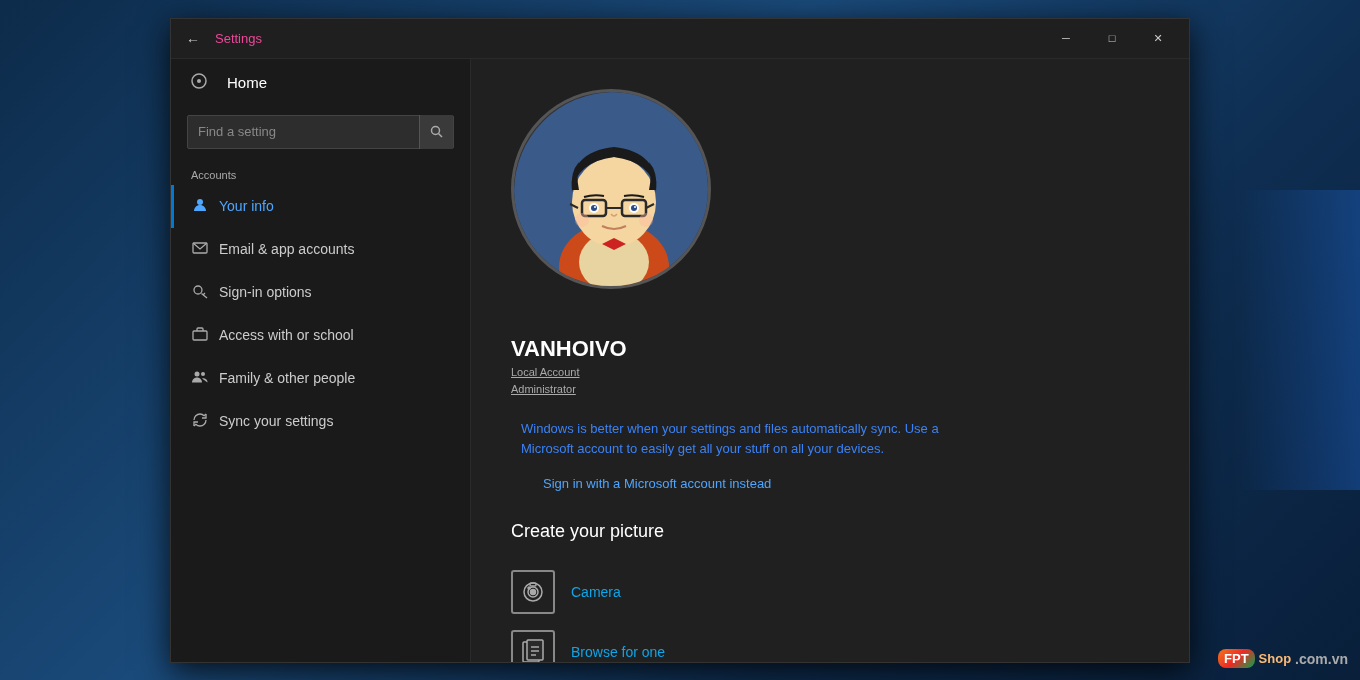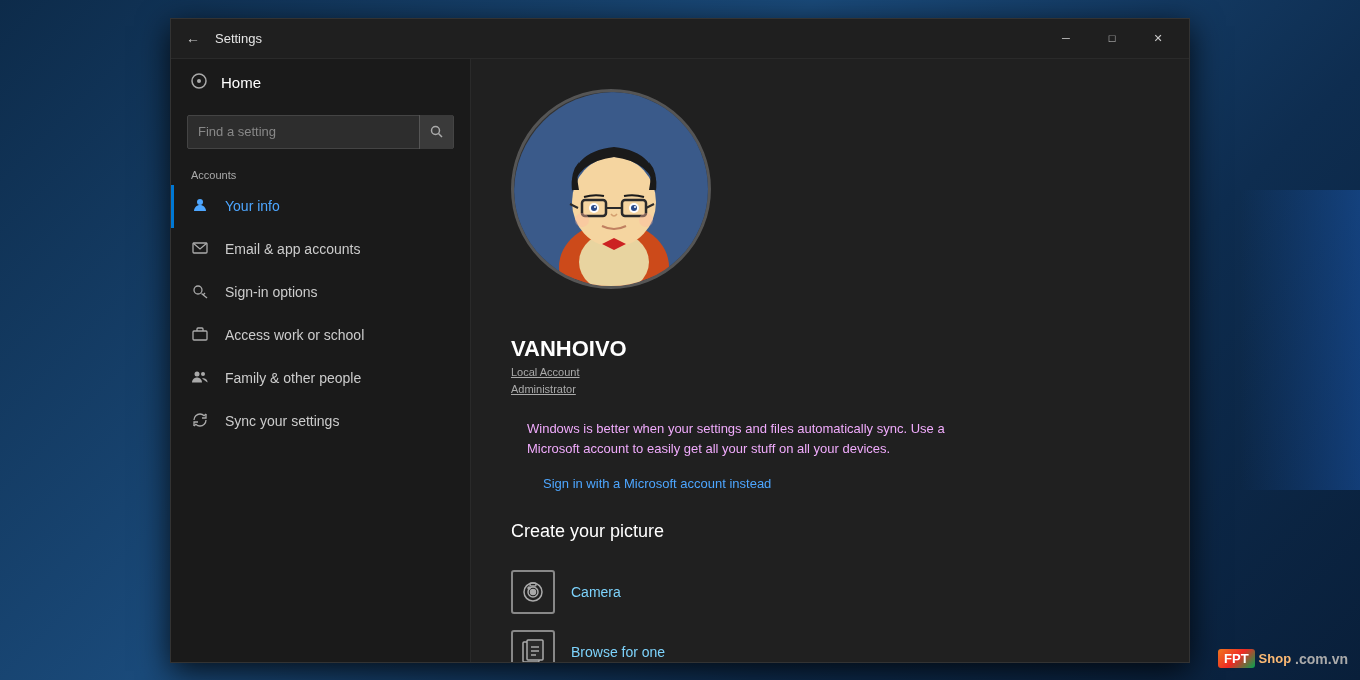--- a/index.html
+++ b/index.html
@@ -41,21 +41,21 @@
       display: flex;
       align-items: center;
       gap: 4px;
       font-size: 12px;
       color: white;
       font-weight: bold;
     }
     .watermark-fpt {
       background: linear-gradient(135deg, #f47920, #ee2a24, #00a651);
       padding: 2px 6px;
-      border-radius: 3px;
+      border-radius: 8px;
       font-size: 13px;
       font-weight: 900;
     }
     .watermark-shop {
       color: #fdba74;
       font-size: 13px;
       font-weight: 600;
     }
     .watermark-com {
       color: #aaa;
@@ -91,21 +91,21 @@
       height: 28px;
       display: flex;
       align-items: center;
       justify-content: center;
       color: #ccc;
       font-size: 14px;
       cursor: pointer;
       border-radius: 3px;
     }
     .title-bar-title {
-      color: #e5e5e5;
+      color: #ec4899;
       font-size: 13px;
       font-weight: 400;
       margin-left: 8px;
       flex: 1;
     }
     .title-bar-controls {
       display: flex;
       gap: 0;
     }
     .tb-btn {
@@ -138,21 +138,21 @@
       overflow-y: auto;
     }
 
     
     .sidebar-home {
       display: flex;
       align-items: center;
       padding: 14px 20px;
       color: #ffffff;
       cursor: pointer;
-      gap: 14px;
+      gap: 20px;
     }
     .home-icon {
       font-size: 16px;
       color: #aaa;
     }
     .home-label {
       font-size: 15px;
       font-weight: 400;
     }
 
@@ -200,21 +200,21 @@
       text-transform: none;
     }
 
     
     .nav-item {
       display: flex;
       align-items: center;
       padding: 12px 20px;
       color: #cccccc;
       cursor: pointer;
-      gap: 16px;
+      gap: 10px;
       position: relative;
     }
     .nav-item.active {
       background: #1a1a1a;
       color: #4da6ff;
       border-left: 3px solid #0078d4;
       padding-left: 17px;
     }
     .nav-item.active .nav-icon { color: #4da6ff; }
     .nav-icon {
@@ -261,25 +261,25 @@
     }
     .account-type {
       color: #aaa;
       font-size: 11px;
       line-height: 1.6;
       text-decoration: underline;
     }
 
     
     .info-text {
-      color: #f0abfc;
+      color: #3b82f6;
       font-size: 13px;
       line-height: 1.6;
       max-width: 460px;
-      margin: 16px 16px;
+      margin: 16px 10px;
     }
 
     .ms-link {
       color: #4da6ff;
       font-size: 13px;
       text-decoration: none;
       cursor: pointer;
       display: block;
       margin-bottom: 30px;
       margin-left: 32px;
@@ -305,21 +305,21 @@
       height: 44px;
       border: 2px solid #888;
       border-radius: 3px;
       display: flex;
       align-items: center;
       justify-content: center;
       color: #aaa;
       font-size: 22px;
     }
     .option-label {
-      color: #7dd3fc;
+      color: #0ea5e9;
       font-size: 14px;
     }
   </style>
 </head>
 <body>
 
 <div class="desktop-bg"></div>
 <div class="win-logo"></div>
 
 <div class="settings-window">
@@ -393,21 +393,21 @@
         <span class="nav-label">Sign-in options</span>
       </div>
 
       <div class="nav-item">
         <span class="nav-icon">
           <svg width="16" height="16" viewBox="0 0 16 16" fill="none" stroke="currentColor" stroke-width="1.3">
             <rect x="1" y="5" width="14" height="9" rx="1"></rect>
             <path d="M5 5V3a1 1 0 011-1h4a1 1 0 011 1v2"></path>
           </svg>
         </span>
-        <span class="nav-label">Access work or school</span>
+        <span class="nav-label">Access with or school</span>
       </div>
 
       <div class="nav-item">
         <span class="nav-icon">
           <svg width="16" height="16" viewBox="0 0 16 16" fill="currentColor">
             <circle cx="5" cy="5" r="2.5"></circle>
             <circle cx="11" cy="5" r="2"></circle>
             <path d="M0 13.5c0-2.8 2.2-5 5-5s5 2.2 5 5"></path>
             <path d="M10 9.5c1.5-.5 5.5 0 5.5 4"></path>
           </svg>

